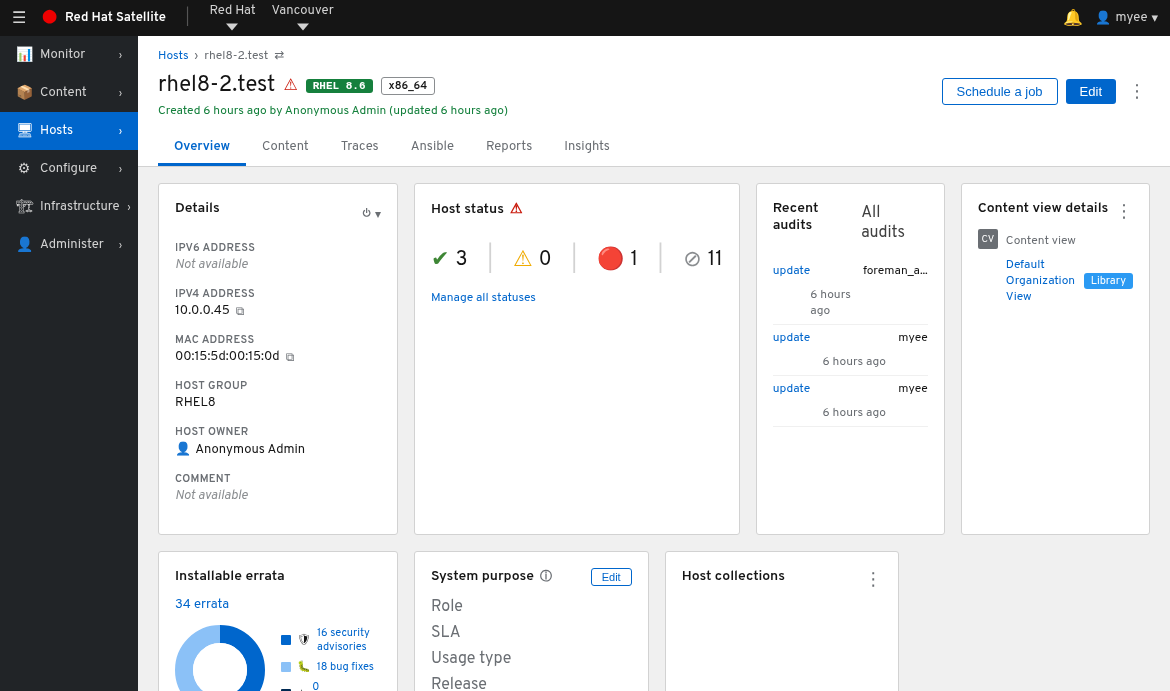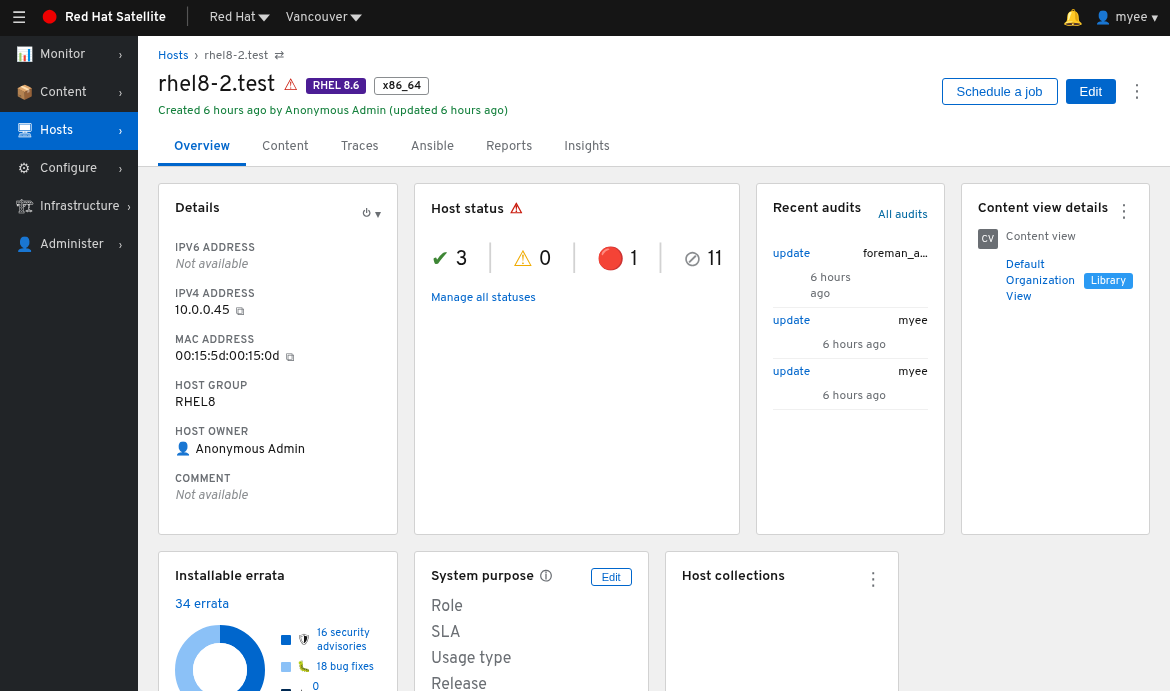--- a/index.html
+++ b/index.html
@@ -11,21 +11,21 @@
       height: 36px;
       display: flex;
       align-items: center;
       padding: 0 12px;
       color: #fff;
       gap: 16px;
     }
     .topnav-brand { display: flex; align-items: center; gap: 8px; font-size: 13px; font-weight: 600; color: #fff; }
     .topnav-brand-logo { color: #ee0000; font-size: 18px; }
     .topnav-divider { color: #555; margin: 0 4px; }
-    .topnav-menu { display: flex; align-items: center; gap: 2px; color: #d2d2d2; font-size: 13px; cursor: pointer; }
+    .topnav-menu { display: flex; align-items: center; gap: 2px; color: #d2d2d2; font-size: 13px; cursor: pointer; flex-direction: column; }
     .topnav-menu svg { width: 12px; height: 12px; fill: #d2d2d2; }
     .topnav-spacer { flex: 1; }
     .topnav-right { display: flex; align-items: center; gap: 12px; }
     .topnav-icon { color: #d2d2d2; cursor: pointer; font-size: 16px; }
     .topnav-user { color: #d2d2d2; cursor: pointer; font-size: 13px; display: flex; align-items: center; gap: 4px; }
     .hamburger { cursor: pointer; color: #d2d2d2; font-size: 16px; }
 
     
     .layout { display: flex; height: calc(691px - 36px); }
     .sidebar { background: #212427; width: 138px; flex-shrink: 0; color: #d2d2d2; }
@@ -43,21 +43,21 @@
     .breadcrumb { display: flex; align-items: center; gap: 6px; font-size: 12px; color: #0066cc; margin-bottom: 8px; }
     .breadcrumb-sep { color: #6a6e73; }
     .breadcrumb-link { cursor: pointer; color: #0066cc; text-decoration: none; }
     .breadcrumb-current { color: #6a6e73; }
     .breadcrumb-icon { color: #6a6e73; font-size: 12px; cursor: pointer; }
 
     .host-title-row { display: flex; align-items: center; gap: 8px; margin-bottom: 4px; }
     .host-title { font-size: 22px; font-weight: 400; color: #151515; }
     .host-alert-icon { color: #c9190b; font-size: 16px; }
     .badge { display: inline-block; padding: 1px 7px; border-radius: 3px; font-size: 11px; font-weight: 600; }
-    .badge-blue { background: #4c1d95; color: #fff; }
+    .badge-blue { background: #15803d; color: #fff; font-family: Liberation Mono, monospace; }
     .badge-outline { background: transparent; color: #151515; border: 1px solid #8a8d90; }
 
     .host-meta { font-size: 12px; color: #15803d; margin-bottom: 8px; }
     .page-header-wrap { position: relative; }
 
     .btn-primary { background: #0066cc; color: #fff; border: none; padding: 5px 14px; font-size: 13px; cursor: pointer; border-radius: 3px; display: inline-flex; align-items: center; gap: 4px; }
     .btn-secondary { background: #fff; color: #0066cc; border: 1px solid #0066cc; padding: 5px 14px; font-size: 13px; cursor: pointer; border-radius: 3px; }
     .btn-icon { background: transparent; border: none; color: #6a6e73; cursor: pointer; font-size: 18px; padding: 4px; }
 
     
@@ -91,29 +91,29 @@
     .status-warn { color: #f0ab00; font-size: 22px; }
     .status-error { color: #c9190b; font-size: 22px; }
     .status-disabled { color: #8a8d90; font-size: 22px; }
     .status-num { font-size: 20px; }
     .status-sep { color: #d2d2d2; font-size: 20px; }
     .manage-link { color: #0066cc; font-size: 12px; cursor: pointer; text-decoration: none; }
 
     
     .audits-card { }
     .audits-header { display: flex; justify-content: space-between; align-items: center; margin-bottom: 12px; }
-    .audits-link { color: #0369a1; font-size: 12px; cursor: pointer; }
+    .audits-link { color: #404040; font-size: 16px; cursor: pointer; }
     .audit-row { display: flex; justify-content: space-between; align-items: flex-start; padding: 5px 0; border-bottom: 1px solid #f0f0f0; font-size: 12px; }
     .audit-action { color: #0066cc; font-size: 12px; cursor: pointer; }
     .audit-time { color: #6a6e73; margin-top: 24px; }
     .audit-user { color: #151515; }
 
     
     .cv-card { }
-    .cv-row { display: flex; align-items: flex-start; gap: 8px; margin-bottom: 8px; font-size: 13px; }
+    .cv-row { display: flex; align-items: flex-end; gap: 8px; margin-bottom: 8px; font-size: 13px; }
     .cv-icon { width: 20px; height: 20px; background: #6a6e73; border-radius: 2px; display: flex; align-items: center; justify-content: center; color: #fff; font-size: 10px; }
     .cv-link { color: #0066cc; cursor: pointer; }
     .badge-library { background: #2b9af3; color: #fff; padding: 1px 7px; border-radius: 3px; font-size: 11px; }
 
     
     .errata-card { }
     .errata-count { color: #0066cc; font-size: 13px; cursor: pointer; margin-bottom: 12px; }
     .errata-chart-area { display: flex; align-items: center; gap: 16px; }
     .errata-legend { font-size: 11px; }
     .legend-item { display: flex; align-items: center; gap: 6px; margin-bottom: 6px; }

